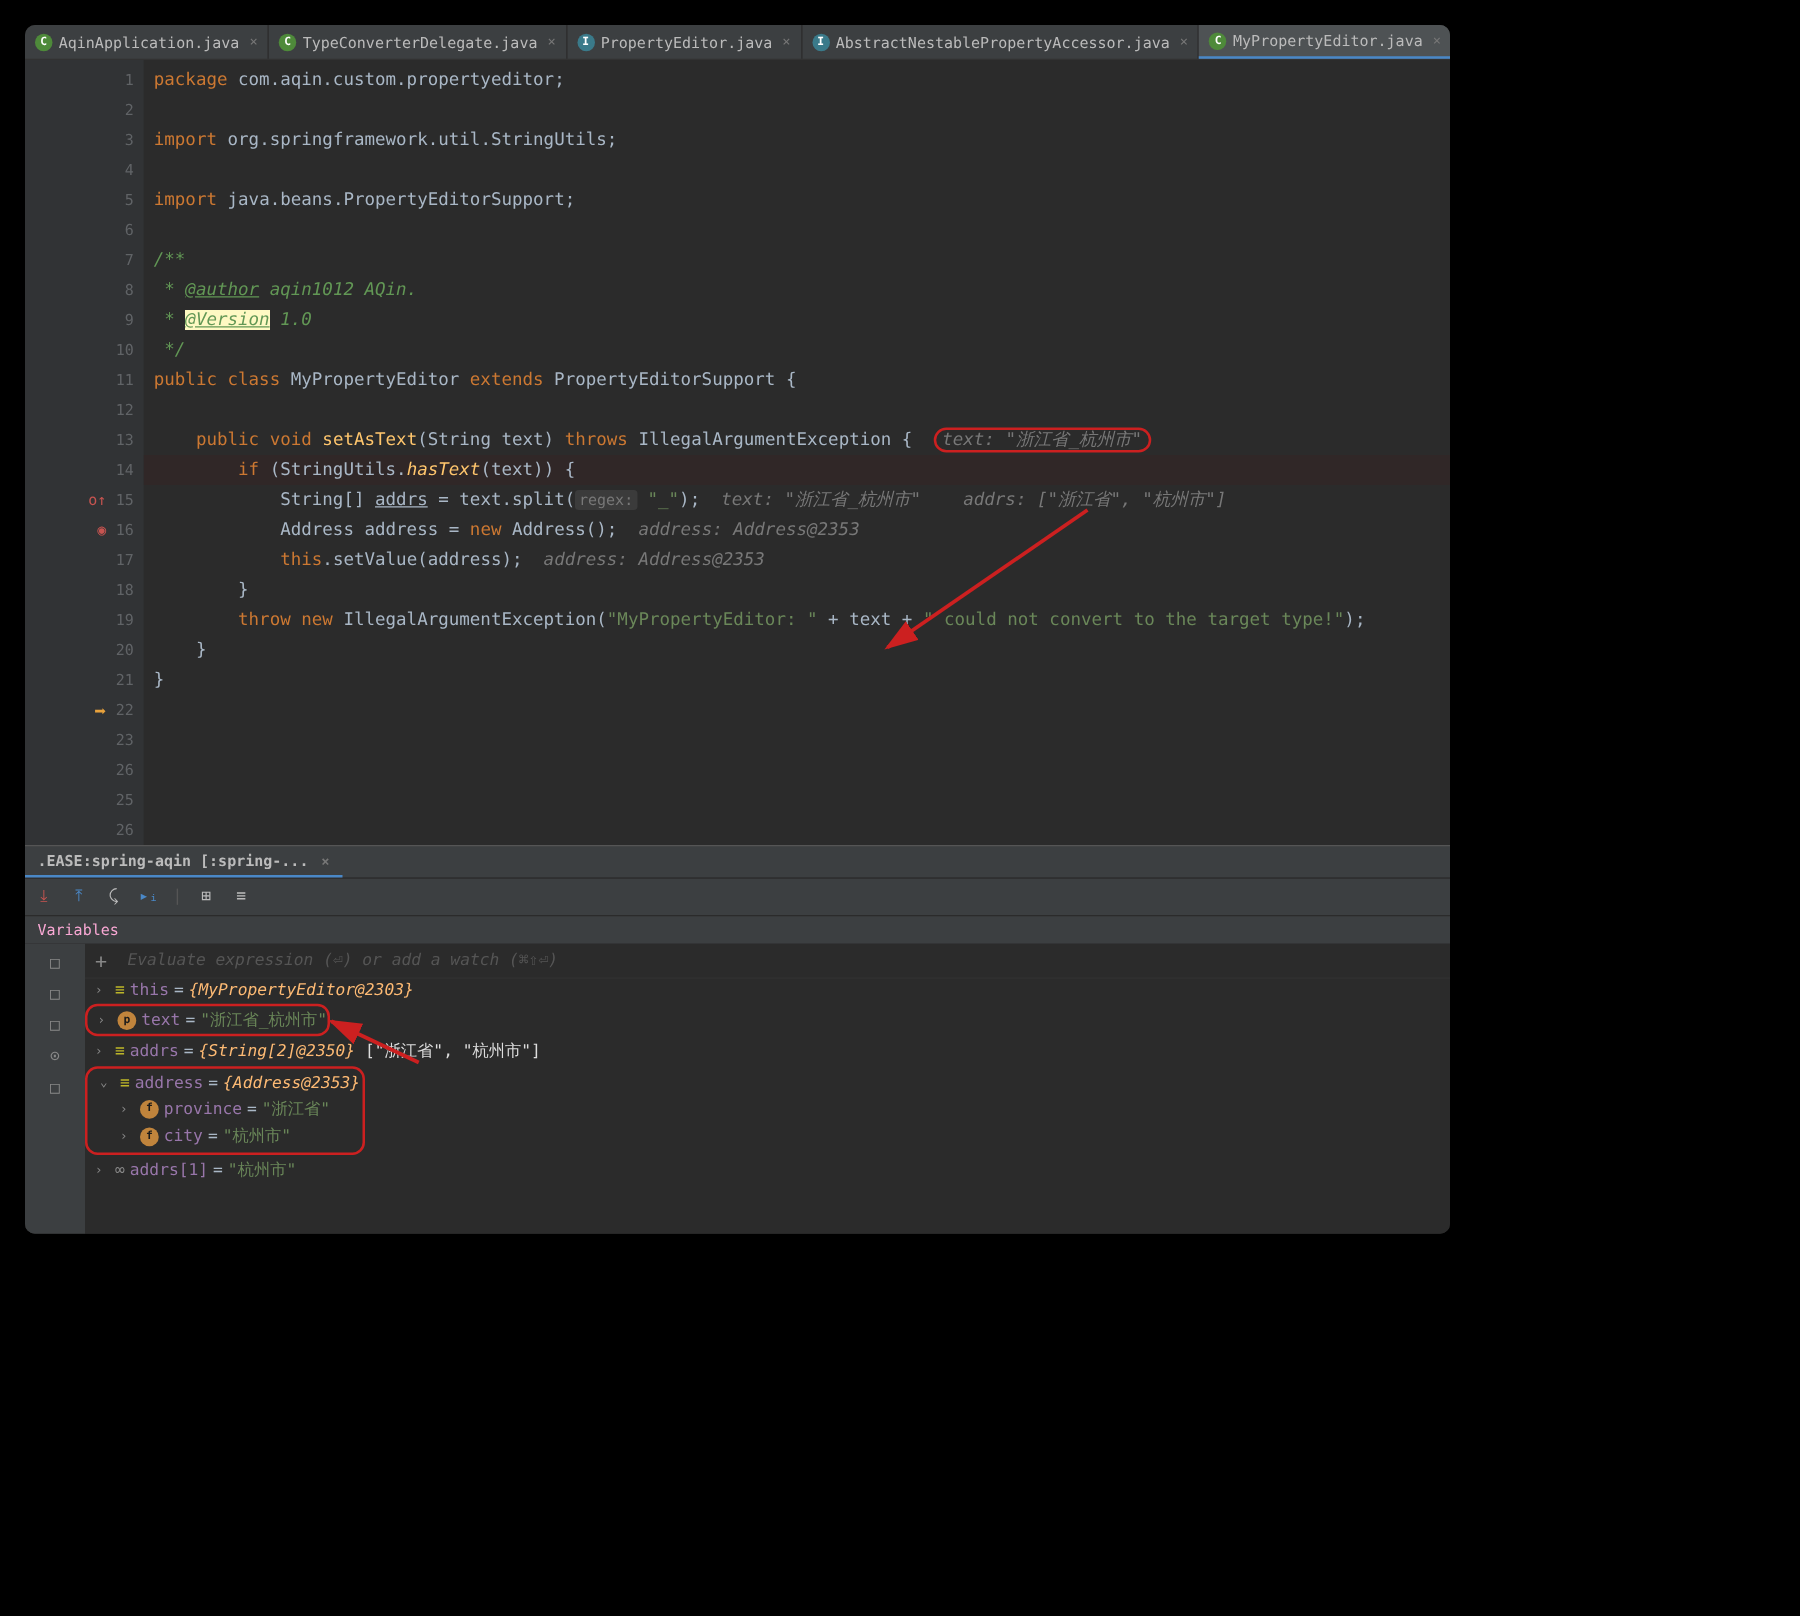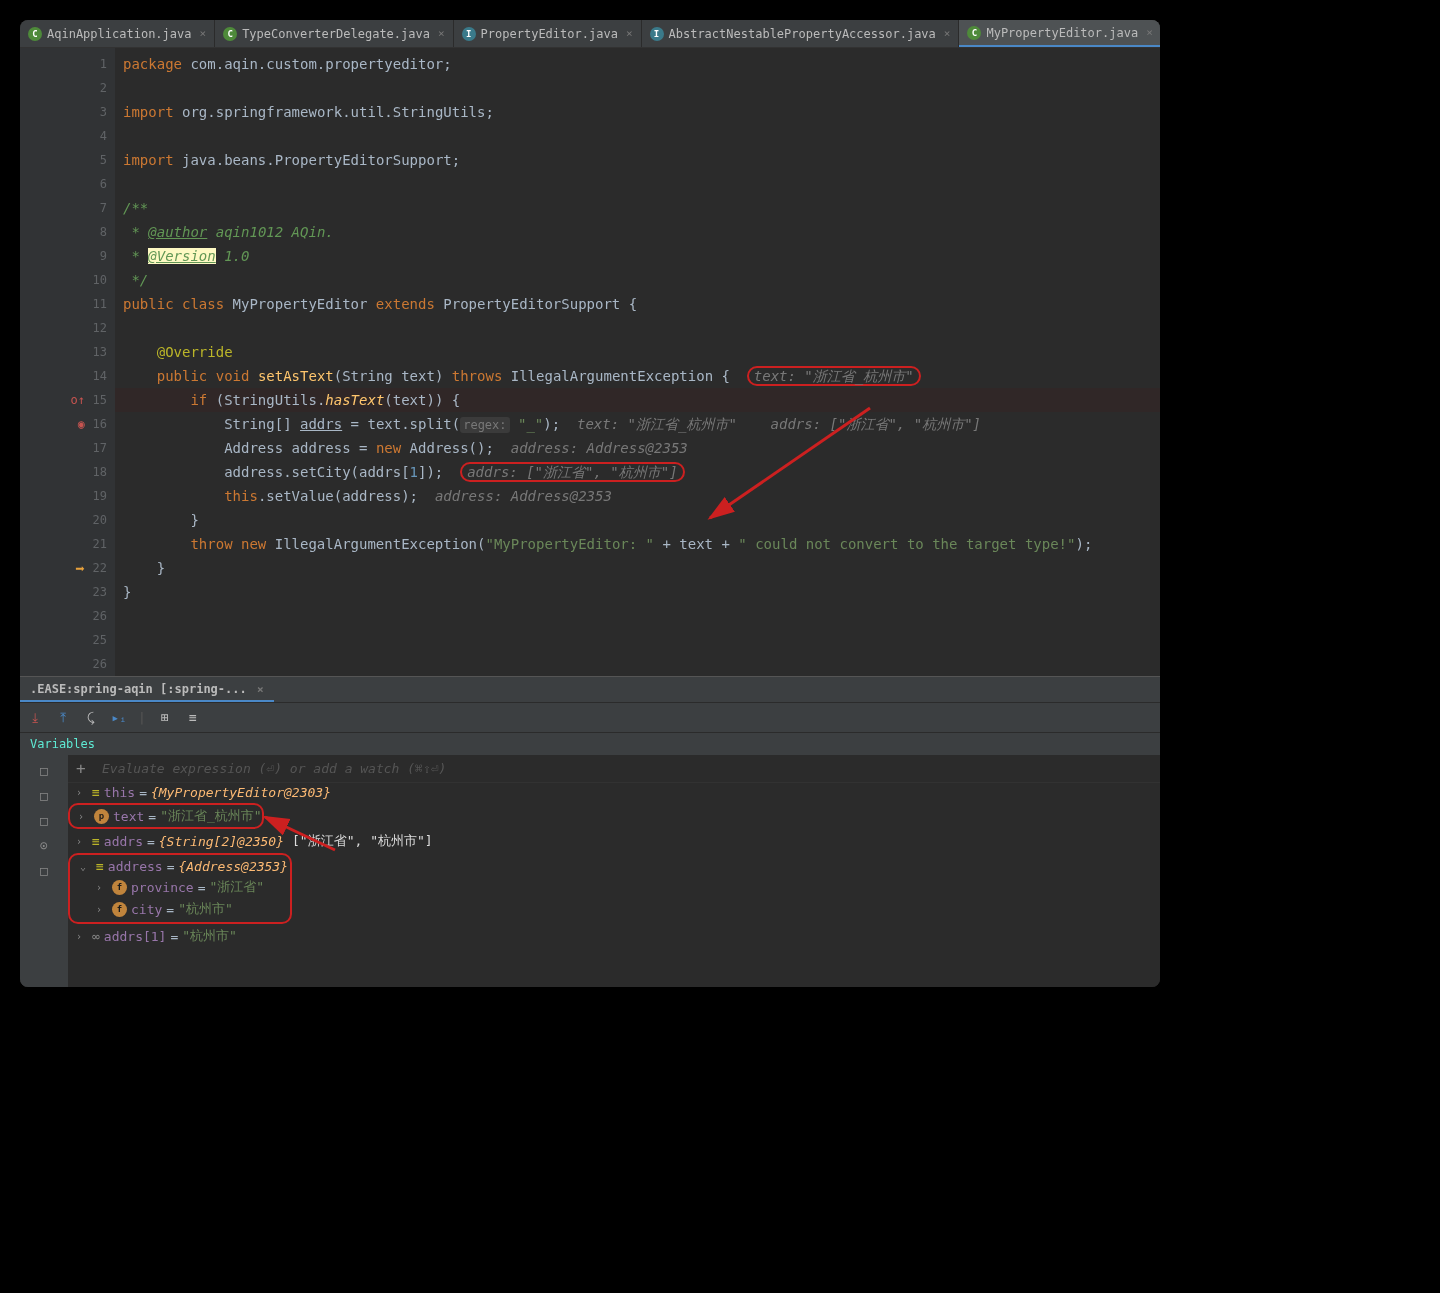--- a/index.html
+++ b/index.html
@@ -129,21 +129,21 @@
 .debug-icon {
   width: 18px;
   height: 18px;
   display: inline-flex;
   align-items: center;
   justify-content: center;
 }
 .vars-header {
   background: #3c3f41;
   padding: 4px 10px;
-  color: #5eead4;
+  color: #f9a8d4;
   font-size: 12px;
   border-top: 1px solid #2b2b2b;
 }
 .vars-body {
   background: #2b2b2b;
   display: flex;
 }
 .vars-left {
   width: 48px;
   background: #3c3f41;
@@ -329,26 +329,24 @@
       <div class="code-row"><span class="kw">import </span><span class="type">org.springframework.util.StringUtils</span><span>;</span></div>
       <div class="code-row"></div>
       <div class="code-row"><span class="kw">import </span><span class="type">java.beans.PropertyEditorSupport</span><span>;</span></div>
       <div class="code-row"></div>
       <div class="code-row"><span class="doc">/**</span></div>
       <div class="code-row"><span class="doc"> * </span><span class="doctag">@author</span><span class="doc"> </span><span class="doc">aqin1012 AQin.</span></div>
       <div class="code-row"><span class="doc"> * </span><span class="doctag" style="background:#fef9c3;">@Version</span><span class="doc"> </span><span class="doc">1.0</span></div>
       <div class="code-row"><span class="doc"> */</span></div>
       <div class="code-row"><span class="kw">public class </span><span class="type">MyPropertyEditor</span><span class="kw"> extends </span><span class="type">PropertyEditorSupport</span><span> {</span></div>
       <div class="code-row"></div>
-      <div class="code-row">    <span class="annotation">@Override</span></div>
       <div class="code-row">    <span class="kw">public void </span><span class="method">setAsText</span>(<span>String text</span>) <span class="kw">throws</span> <span>IllegalArgumentException</span> {  <span class="hint red-box">text: "浙江省_杭州市"</span></div>
       <div class="code-row bp-line">        <span class="kw">if</span> (<span>StringUtils</span>.<span class="method" style="font-style:italic;">hasText</span>(text)) {</div>
       <div class="code-row">            String[] <span style="text-decoration:underline;">addrs</span> = text.split(<span class="param-hint">regex:</span> <span class="str">"_"</span>);  <span class="hint">text: "浙江省_杭州市"    addrs: ["浙江省", "杭州市"]</span></div>
       <div class="code-row">            Address address = <span class="kw">new</span> Address();  <span class="hint">address: Address@2353</span></div>
-      <div class="code-row">            address.setCity(addrs[<span class="num">1</span>]);  <span class="hint red-box">addrs: ["浙江省", "杭州市"]</span></div>
       <div class="code-row">            <span class="kw">this</span>.setValue(address);  <span class="hint">address: Address@2353</span></div>
       <div class="code-row">        }</div>
       <div class="code-row">        <span class="kw">throw new</span> IllegalArgumentException(<span class="str">"MyPropertyEditor: "</span> + text + <span class="str">" could not convert to the target type!"</span>);</div>
       <div class="code-row">    }</div>
       <div class="code-row">}</div>
     </div>
 
     <svg class="arrow" width="300" height="160" style="left:650px;top:340px;">
       <defs>
           <marker id="ah1" markerWidth="10" markerHeight="10" refX="8" refY="3" orient="auto">

